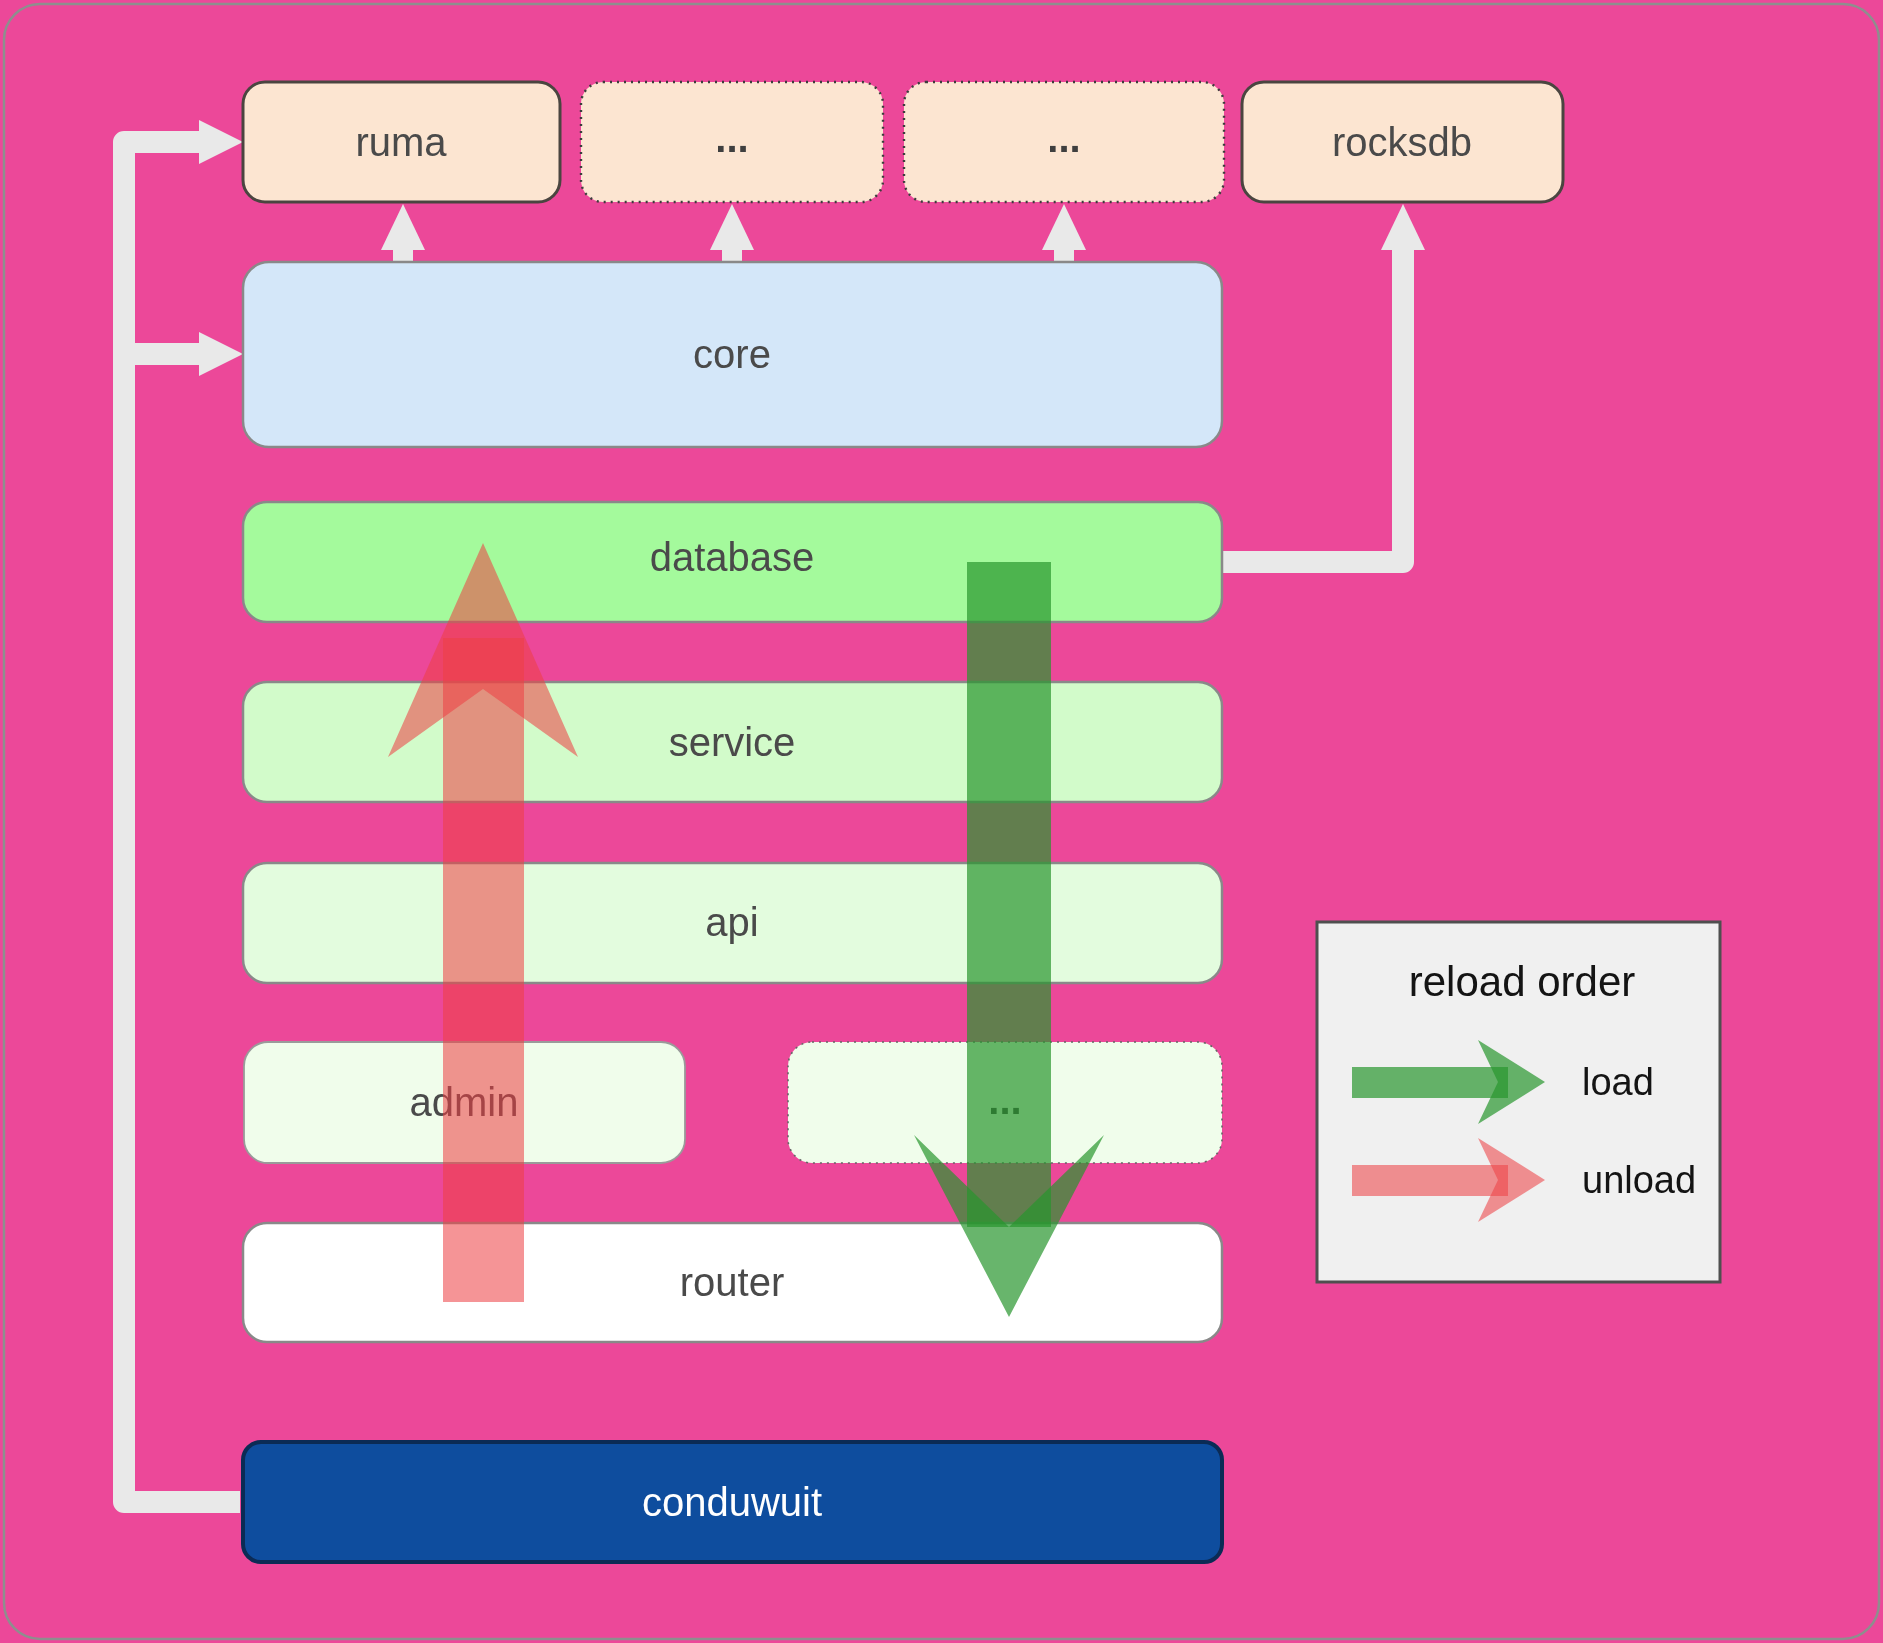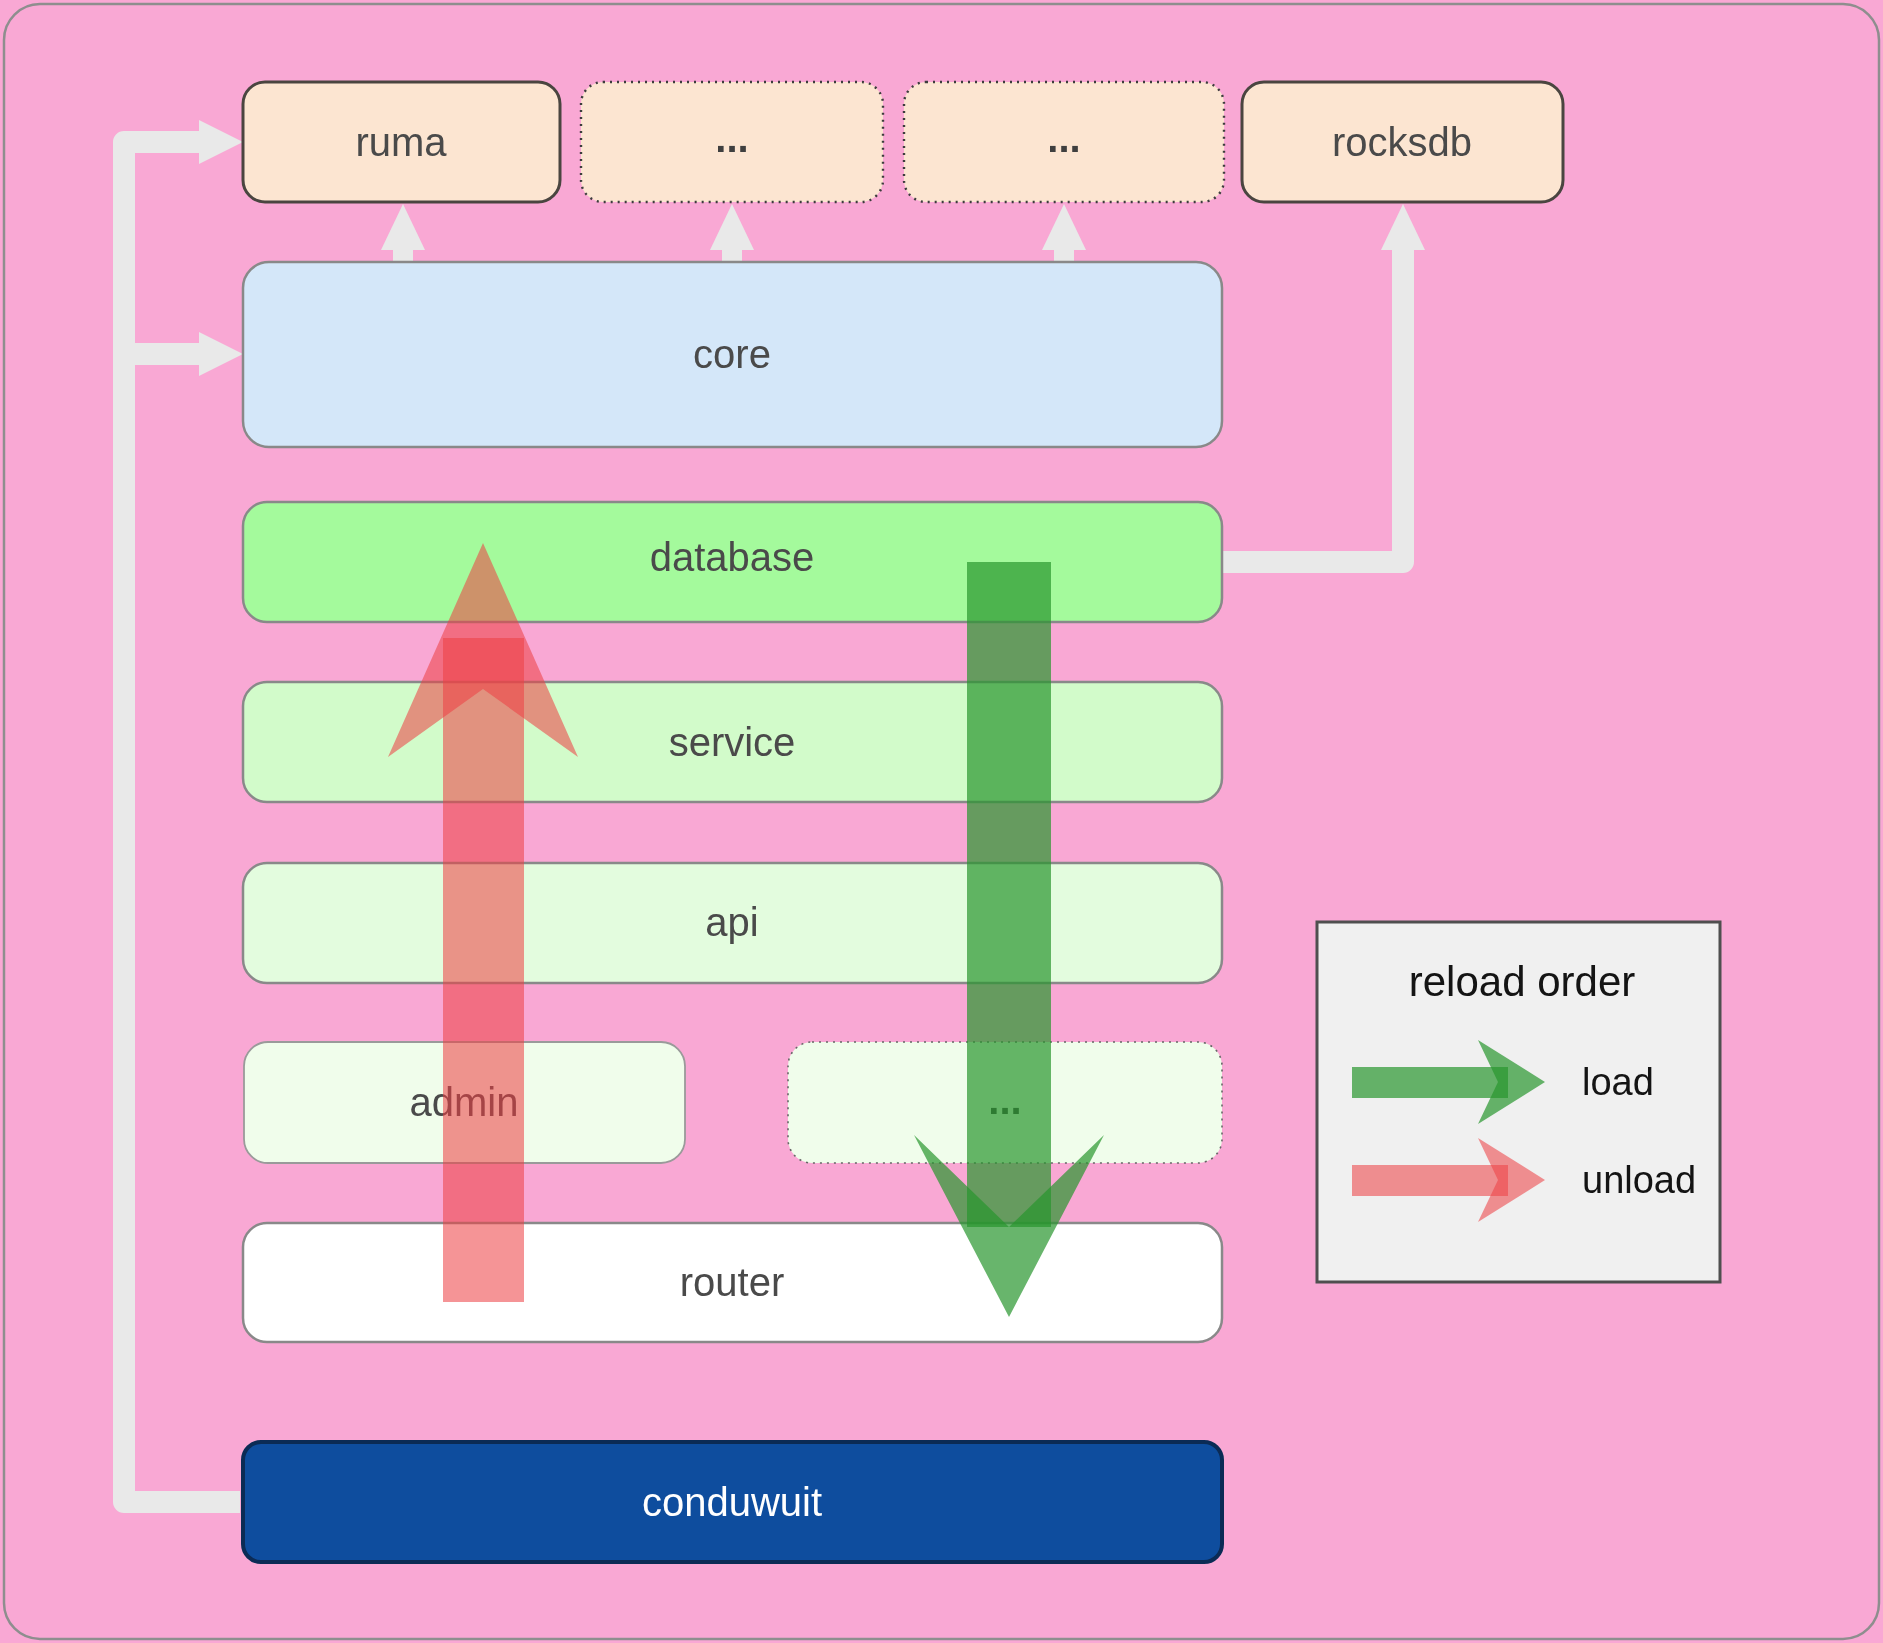--- a/index.html
+++ b/index.html
@@ -1,16 +1,16 @@
 <!DOCTYPE html>
 <html><head>
 <meta charset="utf-8">
 <style>
   html,body{margin:0;padding:0;background:#ffffff;}
-  .stage{position:relative;width:1883px;height:1643px;background:#f9a8d4;overflow:hidden;
+  .stage{position:relative;width:1883px;height:1643px;background:#ec4899;overflow:hidden;
          font-family:"Liberation Sans", sans-serif;}
   svg{display:block;}
   .frame{fill:none;stroke:#8e8e8e;stroke-width:2.5;}
   .connector{fill:none;stroke:#e9e9e9;stroke-width:22;stroke-linejoin:round;}
   .connector-head{fill:#e9e9e9;stroke:none;}
   .node-label{font-size:40px;fill:#4a4a4a;text-anchor:middle;}
   .dots-label{font-size:40px;font-weight:bold;fill:#3f3f3f;text-anchor:middle;}
   .crate-box{stroke:#4a4540;stroke-width:3;}
   .crate-box-dotted{stroke:#3d3d3d;stroke-width:2.4;stroke-dasharray:2 5;}
   .layer-box{stroke:#898989;stroke-width:2.5;}

